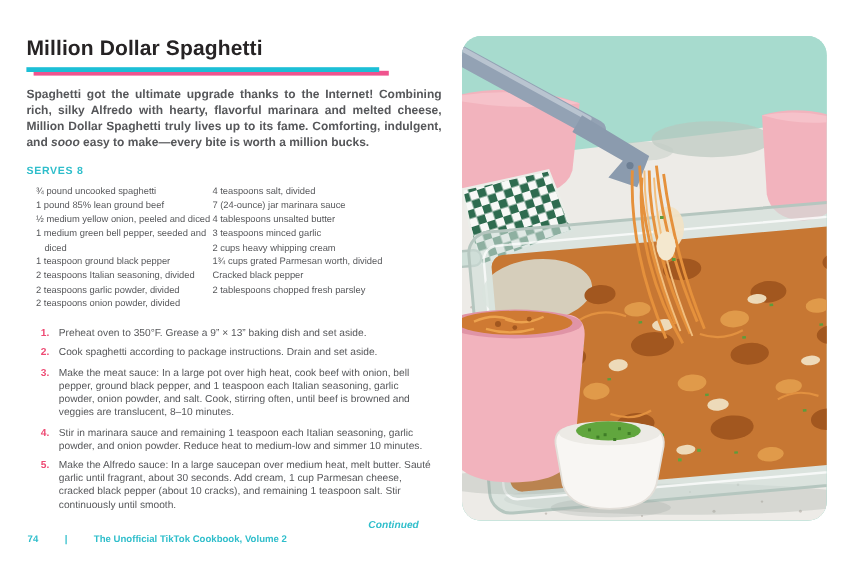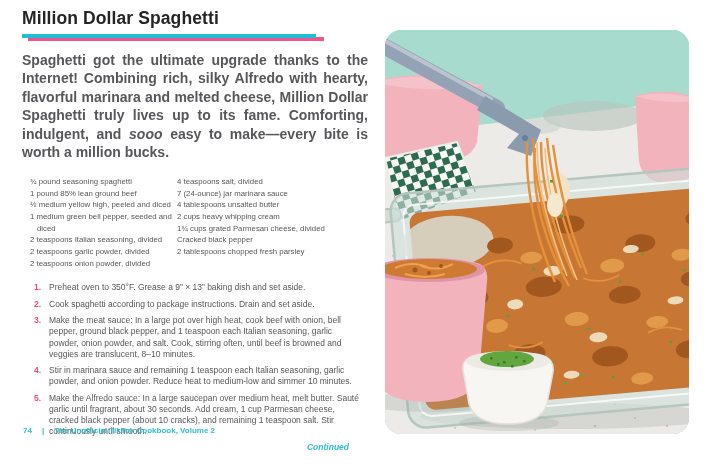--- a/index.html
+++ b/index.html
@@ -1,87 +1,90 @@
 <!DOCTYPE html>
 <html><head>
 <meta charset="utf-8">
 <style>
   html,body{margin:0;padding:0;}
   body{
     width:720px;height:468px;position:relative;overflow:hidden;
     background:#ffffff;
     font-family:"Liberation Sans","DejaVu Sans",sans-serif;
   }
-  .text-col{position:absolute;left:22px;top:8px;width:348px;}
+  .text-col{position:absolute;left:22px;top:30px;width:348px;}
   .recipe-title{
     font-size:17.5px;font-weight:bold;color:#262324;margin:0;letter-spacing:0.1px;
   }
   .title-rule{position:relative;height:8px;margin-top:5px;width:302px;}
   .title-rule .bar-pink{position:absolute;left:6px;top:2.5px;width:296px;height:4px;background:#ef548e;}
   .title-rule .bar-teal{position:absolute;left:0;top:0;width:294px;height:4px;background:#1cbfd6;}
   .intro{
-    margin-top:9px;font-size:14px;font-weight:bold;color:#56575a;
+    margin-top:9px;font-size:10px;font-weight:bold;color:#56575a;
     text-align:justify;line-height:1.32;width:346px;
   }
   .intro .ital{font-style:italic;}
   .serves{
     margin-top:11px;font-size:8.8px;font-weight:800;color:#2fbecb;letter-spacing:0.6px;
   }
   .ingredients{display:flex;margin-top:7px;color:#56575a;font-size:7.8px;line-height:1.5;}
   .ing-col-a{width:147px;margin-left:8px;flex:none;}
   .ing-col-b{width:186px;flex:none;}
   .ing-item{padding-left:7px;text-indent:-7px;}
   .steps{margin-top:13px;margin-left:12px;width:327px;}
   .step{display:flex;margin-bottom:5.5px;font-size:8.5px;line-height:1.3;color:#56575a;}
   .step-num{width:15px;flex:none;color:#ee4b74;font-weight:800;}
   .step-text{flex:1;}
   .continued{
     width:315px;margin-left:12px;text-align:right;color:#2fbecb;
     font-weight:700;font-style:italic;font-size:8.5px;margin-top:1px;
   }
   .page-footer{
-    position:absolute;left:23px;top:426px;color:#2fbecb;font-weight:800;font-size:8px;
-    display:flex;gap:10px;align-items:center;
+    position:absolute;left:23px;top:445px;color:#2fbecb;font-weight:800;font-size:8px;
+    display:flex;gap:22px;align-items:center;
   }
   .photo-frame{
     position:absolute;left:385px;top:30px;width:304px;height:404px;
     border-radius:16px;overflow:hidden;background:#a7dbce;
   }
   .photo-frame svg{display:block;width:100%;height:100%;}
 </style>
 </head>
 <body>
 
 <div class="text-col">
   <h1 class="recipe-title">Million Dollar Spaghetti</h1>
 
   <div class="title-rule">
     <div class="bar-pink"></div>
     <div class="bar-teal"></div>
   </div>
 
   <p class="intro"><span>Spaghetti got the ultimate upgrade thanks to the Internet! Combining rich, silky Alfredo with hearty, flavorful marinara and melted cheese, Million Dollar Spaghetti truly lives up to its fame. Comforting, indulgent, and </span><span class="ital">sooo</span><span> easy to make—every bite is worth a million bucks.</span></p>
 
+  <div class="serves">SERVES 8</div>
 
   <div class="ingredients">
     <div class="ing-col-a">
-      <div class="ing-item">¾ pound seasoning spaghetti</div>
+      <div class="ing-item">¾ pound uncooked spaghetti</div>
       <div class="ing-item">1 pound 85% lean ground beef</div>
-      <div class="ing-item">½ medium yellow high, peeled and diced</div>
+      <div class="ing-item">½ medium yellow onion, peeled and diced</div>
       <div class="ing-item">1 medium green bell pepper, seeded and diced</div>
+      <div class="ing-item">1 teaspoon ground black pepper</div>
       <div class="ing-item">2 teaspoons Italian seasoning, divided</div>
       <div class="ing-item">2 teaspoons garlic powder, divided</div>
       <div class="ing-item">2 teaspoons onion powder, divided</div>
     </div>
     <div class="ing-col-b">
       <div class="ing-item">4 teaspoons salt, divided</div>
       <div class="ing-item">7 (24-ounce) jar marinara sauce</div>
       <div class="ing-item">4 tablespoons unsalted butter</div>
+      <div class="ing-item">3 teaspoons minced garlic</div>
       <div class="ing-item">2 cups heavy whipping cream</div>
-      <div class="ing-item">1¾ cups grated Parmesan cheese, divided</div>
+      <div class="ing-item">1¾ cups grated Parmesan worth, divided</div>
       <div class="ing-item">Cracked black pepper</div>
       <div class="ing-item">2 tablespoons chopped fresh parsley</div>
     </div>
   </div>
 
   <div class="steps">
     <div class="step">
       <span class="step-num">1.</span>
       <span class="step-text">Preheat oven to 350°F. Grease a 9” × 13” baking dish and set aside.</span>
     </div>

